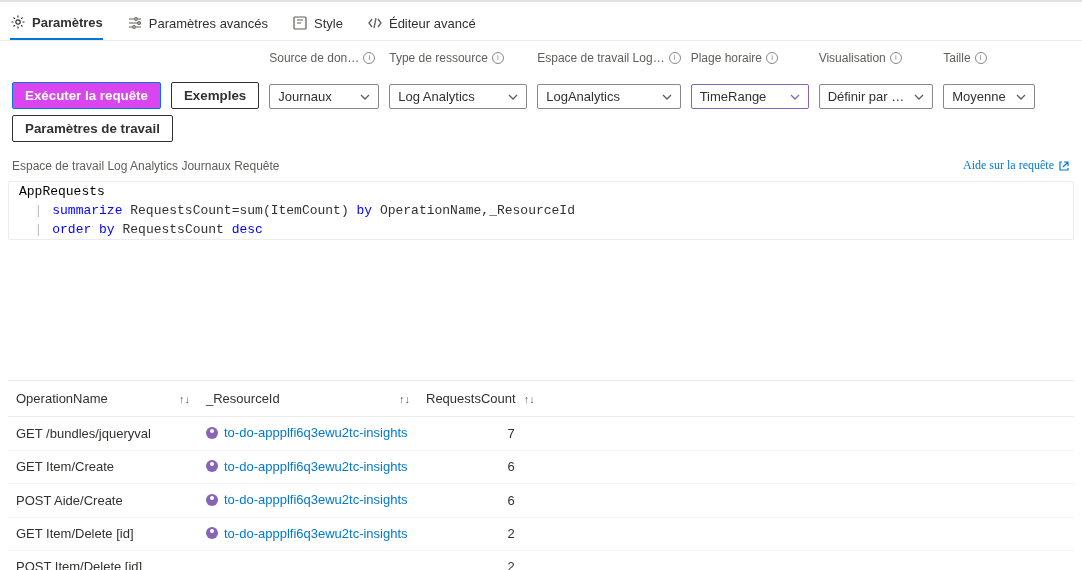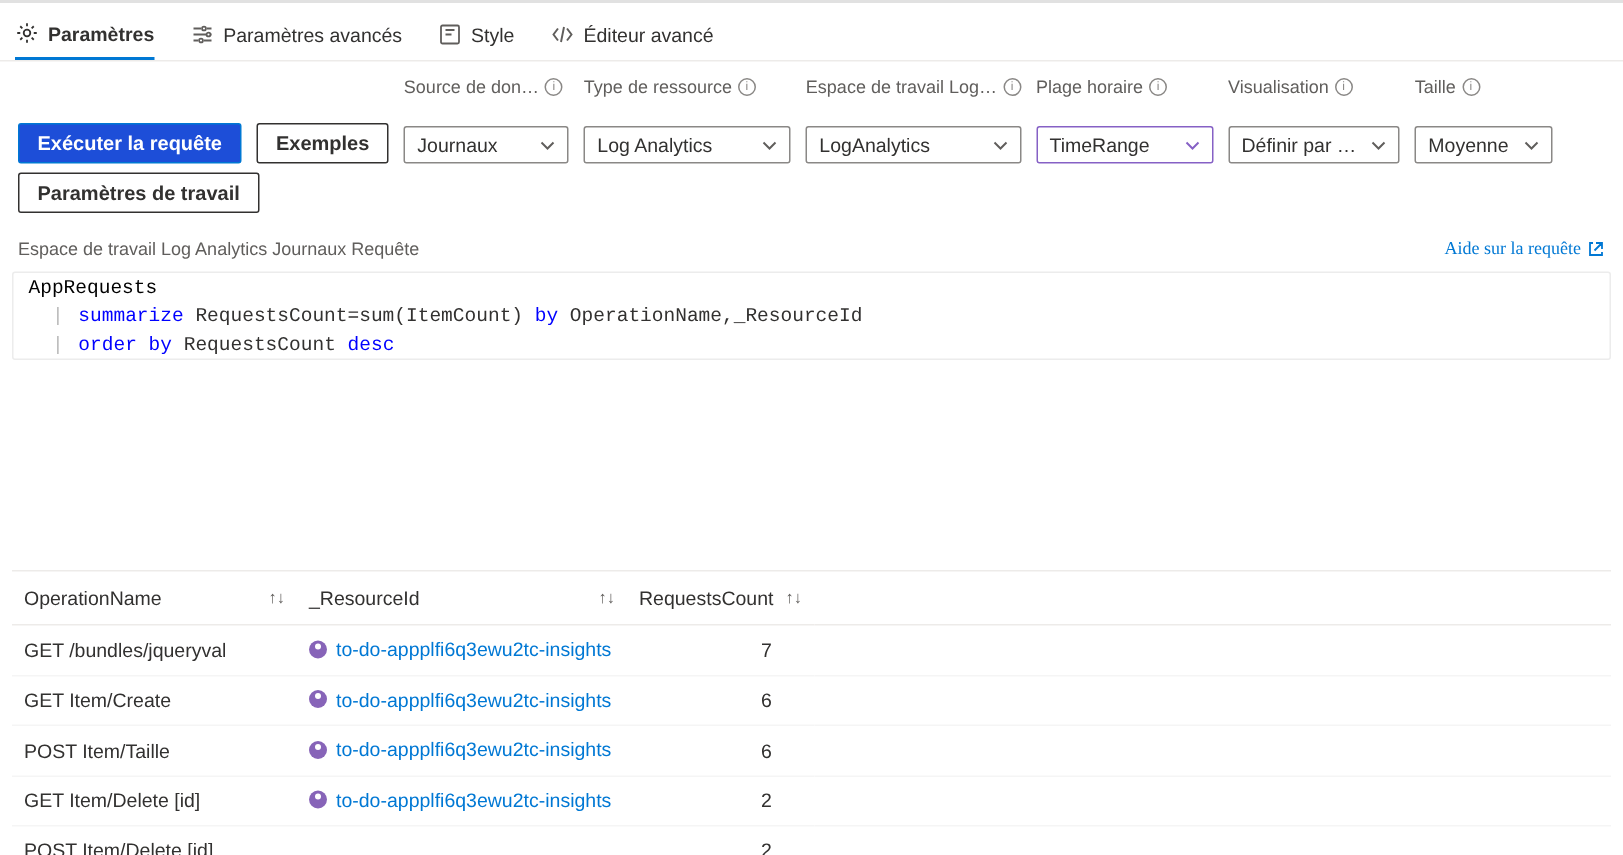--- a/index.html
+++ b/index.html
@@ -70,21 +70,21 @@
     border-radius: 2px;
     padding: 4px 8px;
     min-width: 110px;
     font-size: 13px;
     background: #fff;
     cursor: pointer;
   }
   .select.highlight { border-color: #8661c5; }
   .chev { width: 10px; height: 10px; }
   .btn-primary {
-    background: #1d4ed8;
+    background: #d946ef;
     color: #fff;
     border: 1px solid #0078d4;
     border-radius: 2px;
     padding: 5px 12px;
     font-weight: 600;
     cursor: pointer;
   }
   .btn-secondary {
     background: #fff;
     color: #323130;
@@ -360,21 +360,21 @@
         <tr>
           <td>GET Item/Create</td>
           <td><span class="res-link">
               <span class="bulb"></span>
               <span>to-do-appplfi6q3ewu2tc-insights</span>
             </span></td>
           <td class="cnt">6</td>
           <td></td>
         </tr>
         <tr>
-          <td>POST Item/Taille</td>
+          <td>POST Aide/Create</td>
           <td><span class="res-link">
               <span class="bulb"></span>
               <span>to-do-appplfi6q3ewu2tc-insights</span>
             </span></td>
           <td class="cnt">6</td>
           <td></td>
         </tr>
         <tr>
           <td>GET Item/Delete [id]</td>
           <td><span class="res-link">

